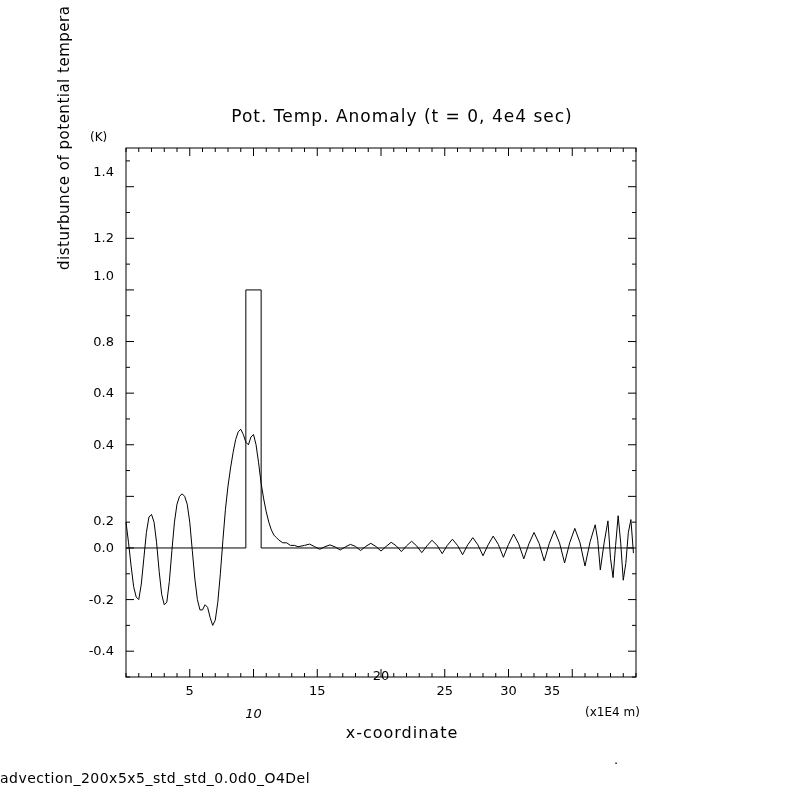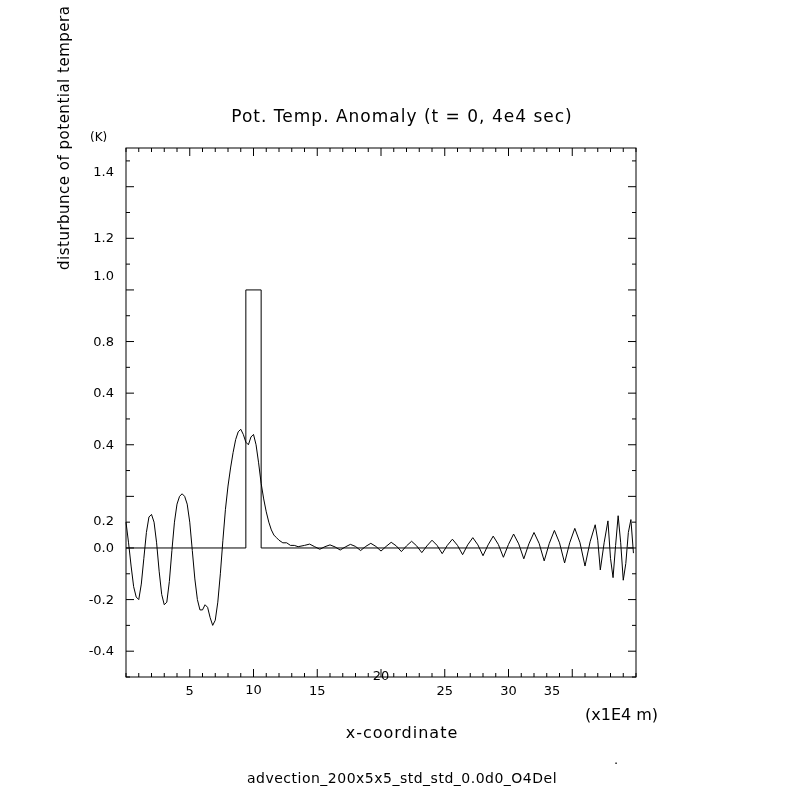--- a/index.html
+++ b/index.html
@@ -54,28 +54,27 @@
     top: 723px;
     width: 804px;
     text-align: center;
     font-size: 16px;
     letter-spacing: 1px;
   }
   .xunit {
     position: absolute;
     left: 585px;
     top: 705px;
-    font-size: 16px;
+    font-size: 12px;
   }
   .footer {
     position: absolute;
     left: 0;
     top: 770px;
     width: 804px;
-    text-align: center;
     font-size: 14px;
     letter-spacing: 0.5px;
   }
   .footer-dot {
     position: absolute;
     left: 614px;
     top: 752px;
     font-size: 13px;
   }
   .tick-label-y {
@@ -239,19 +238,19 @@
     <div class="tick-label-y" style="left: 74px; top: 591.585px;">-0.2</div>
     <div class="tick-label-y" style="left: 74px; top: 539.976px;">0.0</div>
     <div class="tick-label-y" style="left: 74px; top: 513px;">0.2</div>
     <div class="tick-label-y" style="left: 74px; top: 436.756px;">0.4</div>
     <div class="tick-label-y" style="left: 74px; top: 385.146px;">0.4</div>
     <div class="tick-label-y" style="left: 74px; top: 333.537px; text-align: right;">0.8</div>
     <div class="tick-label-y" style="left: 74px; top: 268px;">1.0</div>
     <div class="tick-label-y" style="left: 74px; top: 230.317px;">1.2</div>
     <div class="tick-label-y" style="left: 74px; top: 164px;">1.4</div>
     <div class="tick-label-x" style="left: 174.75px; top: 683px;">5</div>
-    <div class="tick-label-x" style="left: 238.5px; top: 682px;">10</div>
+    <div class="tick-label-x" style="left: 238.5px; top: 706px; font-style: italic;">10</div>
     <div class="tick-label-x" style="left: 302.25px; top: 683px;">15</div>
     <div class="tick-label-x" style="left: 366px; top: 668px;">20</div>
     <div class="tick-label-x" style="left: 429.75px; top: 683px;">25</div>
     <div class="tick-label-x" style="left: 493.5px; top: 683px;">30</div>
     <div class="tick-label-x" style="left: 537px; top: 683px;">35</div>
   </div>
 
 </body></html>

